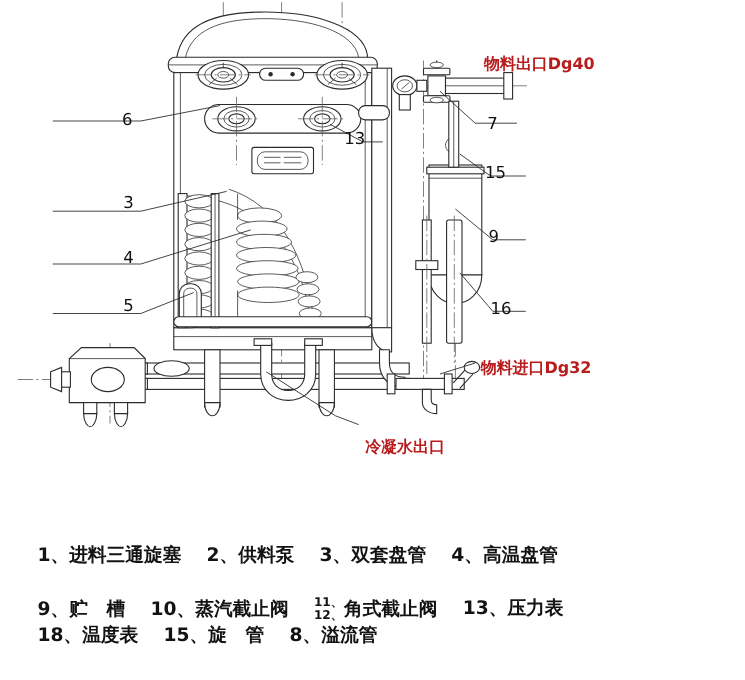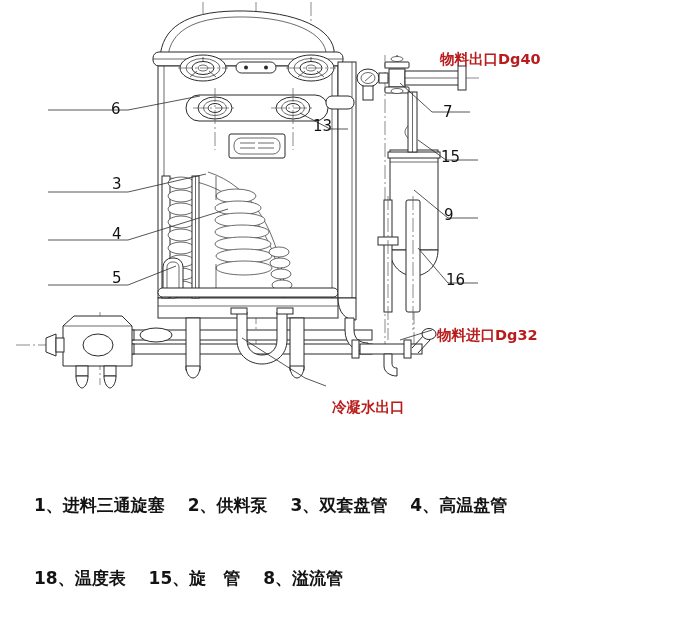--- a/index.html
+++ b/index.html
@@ -317,20 +317,26 @@
   <div id="legend">
 
     <div class="leg-line" style="top:16px;margin-top:11px;">
       <span class="it"><span>1、</span><span>进料三通旋塞</span></span>
       <span class="it"><span>2、</span><span>供料泵</span></span>
       <span class="it"><span>3、</span><span>双套盘管</span></span>
       <span class="it"><span>4、</span><span>高温盘管</span></span>
     </div>
 
 
+    <div class="leg-line" style="top:72px;">
+      <span class="it"><span>9、</span><span>贮　槽</span></span>
+      <span class="it"><span>10、</span><span>蒸汽截止阀</span></span>
+      <span class="it"><span class="stack"><span>11、</span><span>12、</span></span><span>角式截止阀</span></span>
+      <span class="it"><span>13、</span><span>压力表</span></span>
+    </div>
 
     <div class="leg-line" style="top:100px;">
       <span class="it"><span>18、</span><span>温度表</span></span>
       <span class="it"><span>15、</span><span>旋　管</span></span>
       <span class="it"><span>8、</span><span>溢流管</span></span>
     </div>
 
   </div>
 </div>
 

